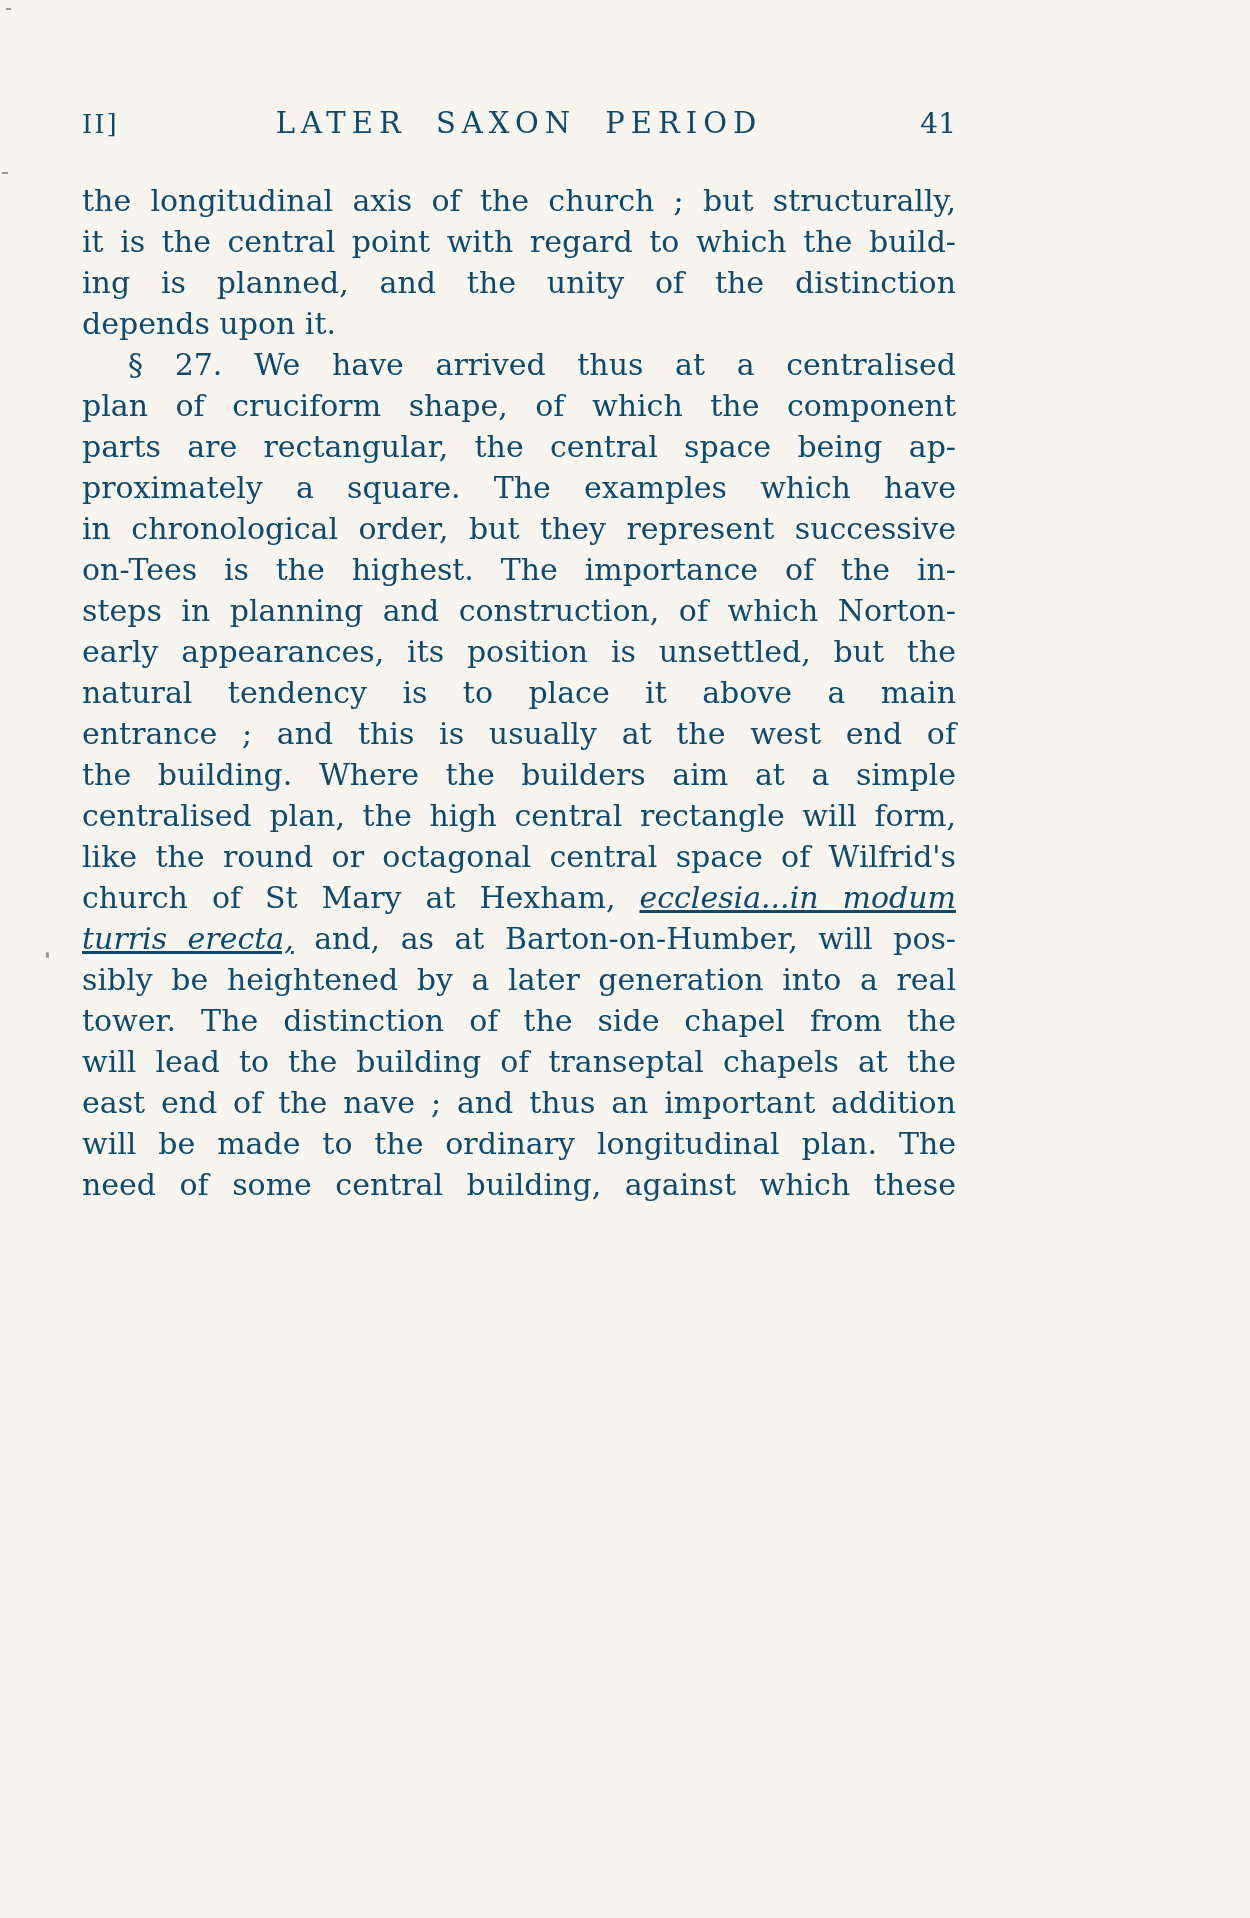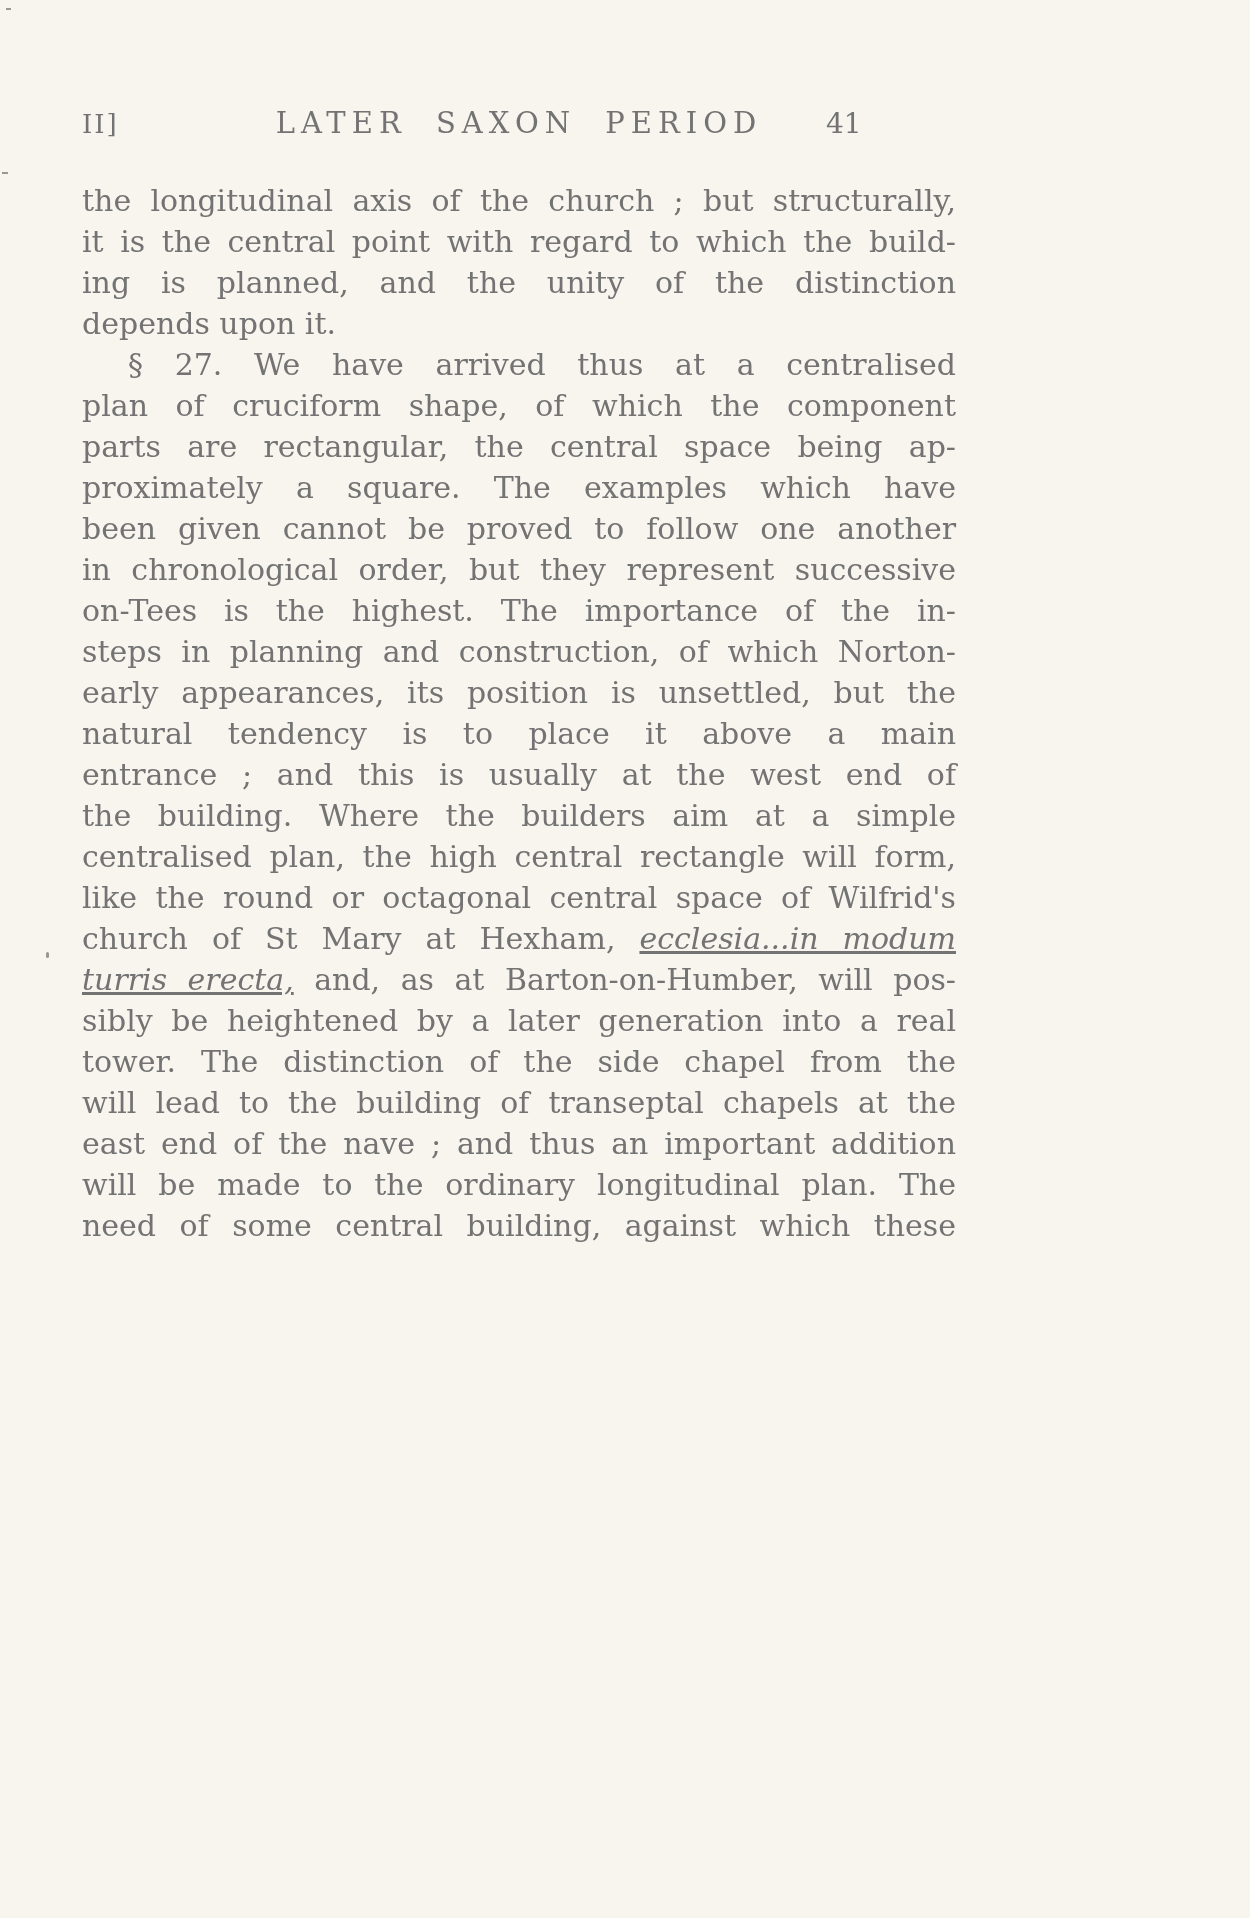--- a/index.html
+++ b/index.html
@@ -30,20 +30,21 @@
   .header-title {
     flex: 1;
     text-align: center;
     font-size: 29px;
     letter-spacing: 6px;
     word-spacing: 14px;
     white-space: nowrap;
   }
   .header-page {
     width: 130px;
+    text-align: right;
     font-size: 28px;
   }
   .text-block {
     position: absolute;
     top: 180px;
     left: 82px;
     width: 874px;
     font-size: 30px;
     line-height: 41px;
   }
@@ -61,42 +62,41 @@
     position: absolute;
     background: #9a988f;
   }
   .artifact-1 { left: 6px; top: 8px;   width: 5px;  height: 2px; }
   .artifact-2 { left: 2px; top: 172px; width: 6px;  height: 2px; }
   .artifact-3 { left: 46px; top: 952px; width: 3px; height: 6px; border-radius: 2px; }
 </style>
 </head>
 <body>
 
-<div class="page" style="background: rgb(247, 245, 238); color: #737373;">
+<div class="page" style="background: rgb(247, 245, 238); color: #0c4a6e;">
 
   <span class="scan-artifact artifact-1"></span>
   <span class="scan-artifact artifact-2"></span>
   <span class="scan-artifact artifact-3"></span>
 
   <div class="running-header">
     <span class="header-section">II]</span>
     <span class="header-title">LATER SAXON PERIOD</span>
     <span class="header-page">41</span>
   </div>
 
   <div class="text-block">
       <div class="line"><span>the longitudinal axis of the church ; but structurally,</span></div>
       <div class="line"><span>it is the central point with regard to which the build-</span></div>
       <div class="line"><span>ing is planned, and the unity of the distinction</span></div>
       <div class="line no-justify"><span>depends upon it.</span></div>
       <div class="line indent"><span>§ 27. We have arrived thus at a centralised</span></div>
       <div class="line"><span>plan of cruciform shape, of which the component</span></div>
       <div class="line"><span>parts are rectangular, the central space being ap-</span></div>
       <div class="line"><span>proximately a square. The examples which have</span></div>
-      <div class="line"><span>been given cannot be proved to follow one another</span></div>
       <div class="line"><span>in chronological order, but they represent successive</span></div>
       <div class="line"><span>on-Tees is the highest. The importance of the in-</span></div>
       <div class="line"><span>steps in planning and construction, of which Norton-</span></div>
       <div class="line"><span>early appearances, its position is unsettled, but the</span></div>
       <div class="line"><span>natural tendency is to place it above a main</span></div>
       <div class="line"><span>entrance ; and this is usually at the west end of</span></div>
       <div class="line"><span>the building. Where the builders aim at a simple</span></div>
       <div class="line"><span>centralised plan, the high central rectangle will form,</span></div>
       <div class="line"><span>like the round or octagonal central space of Wilfrid's</span></div>
       <div class="line"><span>church of St Mary at Hexham, </span><span class="italic">ecclesia...in modum</span></div>

